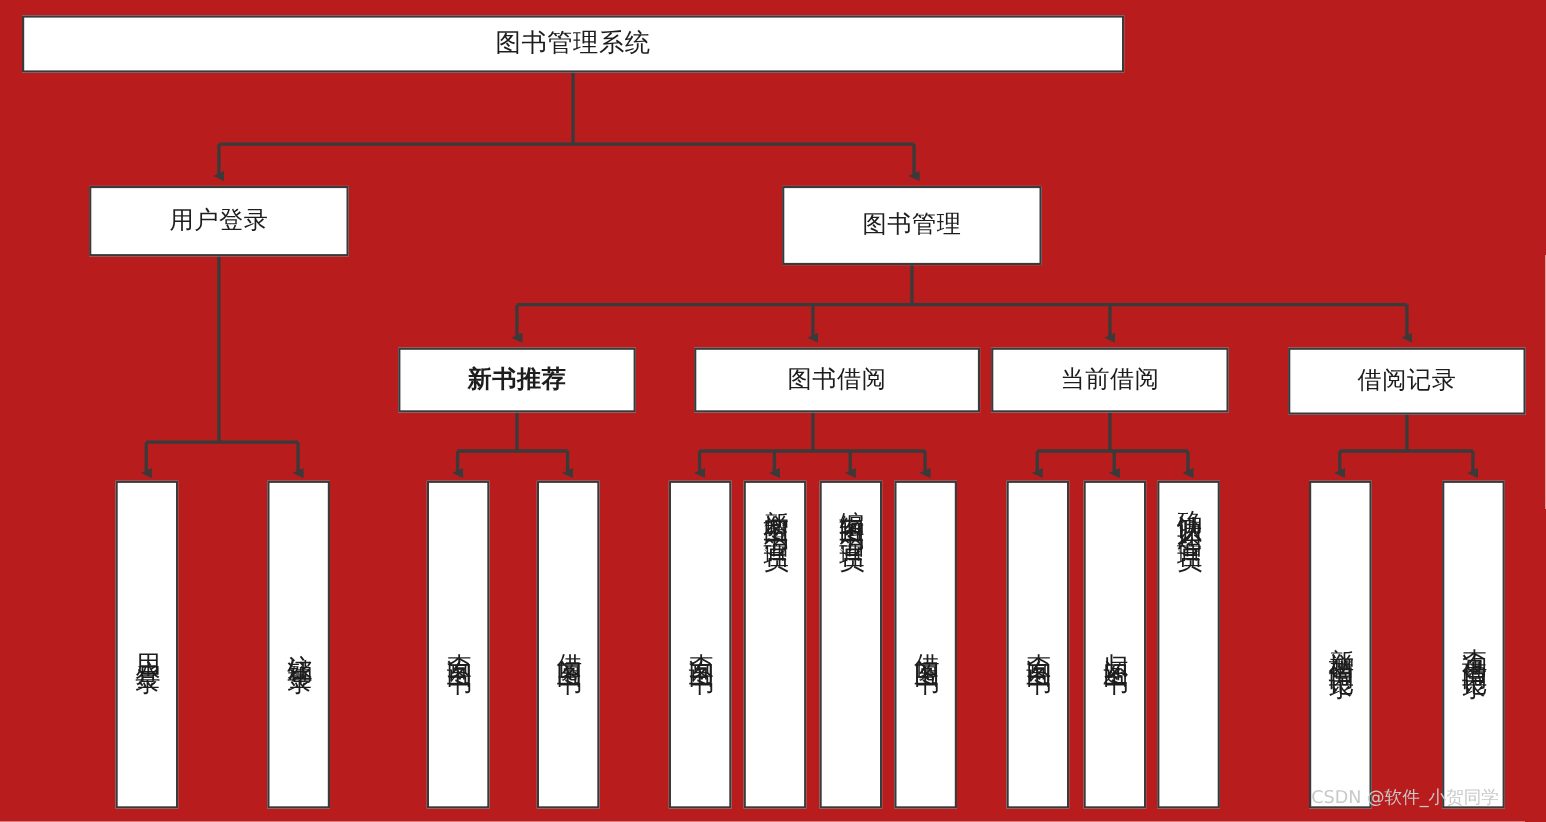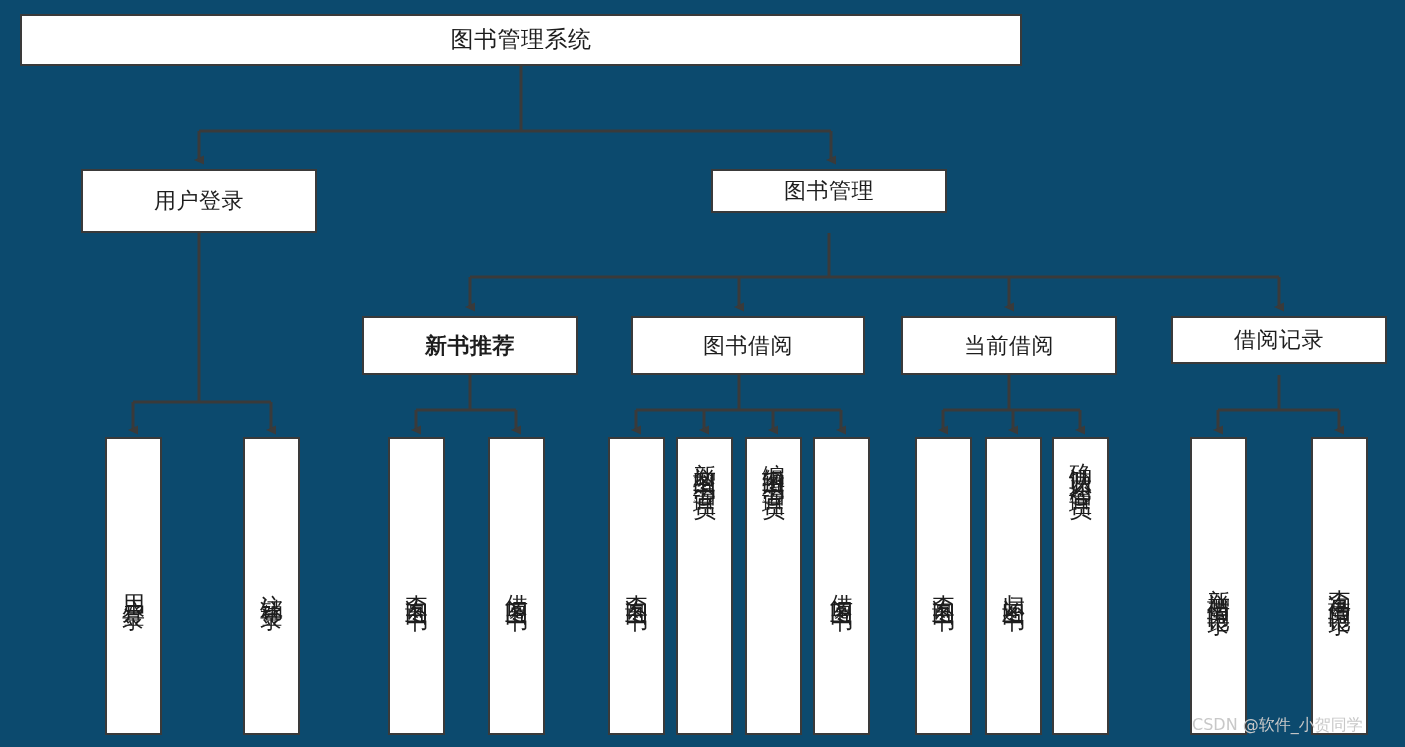--- a/index.html
+++ b/index.html
@@ -8,21 +8,21 @@
     padding: 0;
     background: #ffffff;
   }
   body {
     font-family: "DejaVu Sans", "Liberation Sans", sans-serif;
   }
   #canvas {
     position: relative;
     width: 1405px;
     height: 747px;
-    background: #0c4a6e;
+    background: #b91c1c;
     overflow: hidden;
   }
   #edges {
     position: absolute;
     left: 0;
     top: 0;
     width: 1405px;
     height: 747px;
     pointer-events: none;
   }
@@ -129,34 +129,34 @@
     </g>
   </svg>
 
   <div class="node root horizontal" style="left: 20px; top: 14px; width: 1002px; height: 52px;">
     <span class="label">图书管理系统</span>
   </div>
 
   <div class="node horizontal" style="left: 81px; top: 169px; width: 236px; height: 64px;">
     <span class="label">用户登录</span>
   </div>
-  <div class="node horizontal" style="left: 711px; top: 169px; width: 236px; height: 44px;">
+  <div class="node horizontal" style="left: 711px; top: 169px; width: 236px; height: 72px;">
     <span class="label">图书管理</span>
   </div>
 
   <div class="node horizontal" style="left: 362px; top: 316px; width: 216px; height: 59px; font-weight: bold;">
     <span class="label">新书推荐</span>
   </div>
-  <div class="node horizontal" style="left: 631px; top: 316px; width: 234px; height: 59px;">
+  <div class="node horizontal" style="left: 631px; top: 316px; width: 260px; height: 59px;">
     <span class="label">图书借阅</span>
   </div>
   <div class="node horizontal" style="left: 901px; top: 316px; width: 216px; height: 59px;">
     <span class="label">当前借阅</span>
   </div>
-  <div class="node horizontal" style="left: 1171px; top: 316px; width: 216px; height: 48px;">
+  <div class="node horizontal" style="left: 1171px; top: 316px; width: 216px; height: 61px;">
     <span class="label">借阅记录</span>
   </div>
 
   <div class="node vertical centered" style="left: 105px; top: 437px; width: 57px; height: 298px;">
     <span class="label">用户登录</span>
   </div>
   <div class="node vertical centered" style="left: 243px; top: 437px; width: 57px; height: 298px;">
     <span class="label">注销登录</span>
   </div>
   <div class="node vertical centered" style="left: 388px; top: 437px; width: 57px; height: 298px;">

